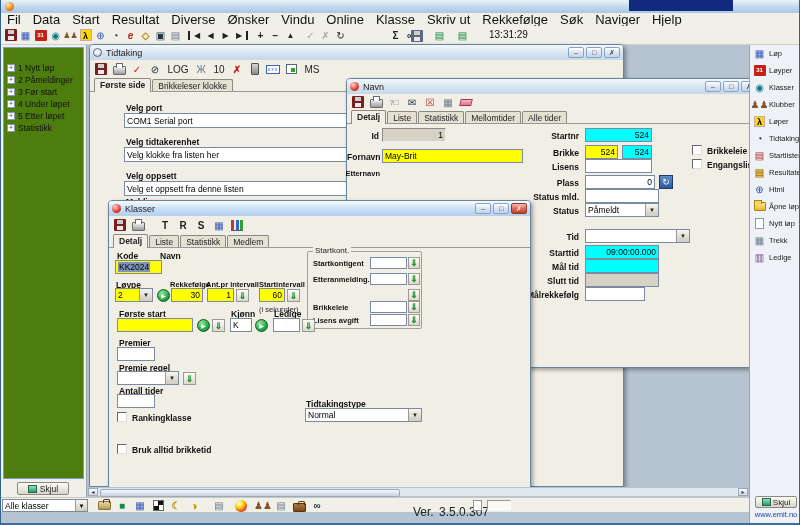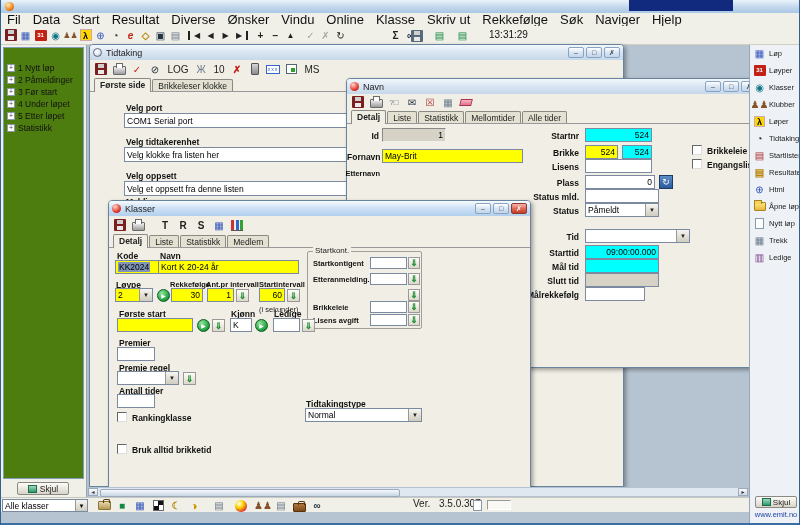--- a/index.html
+++ b/index.html
@@ -116,21 +116,21 @@
   #w-klasser{left:107px;top:200px;width:423px;height:290px;z-index:30}
   .rightpanel,.leftpanel{z-index:50}
 
   
   .hscroll{position:absolute;left:86px;top:487px;width:662px;height:10px;background:#dfe7f0;border:1px solid #b4c2d2;z-index:40;display:flex}
   .sbtn{width:10px;height:8px;background:linear-gradient(#fcfcf8,#cfd8e2);border:1px solid #9aaabc;font-size:6px;line-height:7px;text-align:center;color:#334;flex:none}
   .sthumb{position:absolute;left:12px;top:1px;width:300px;height:8px;background:linear-gradient(#f6f9fc,#c6d4e2);border:1px solid #9aaabc;border-radius:2px}
   .bottombar{position:absolute;left:0;top:497px;width:748px;height:15px;background:#f0f0e8;border-top:1px solid #c8c8c0;z-index:45}
   .bcombo{position:absolute;left:1px;top:1px;width:86px;height:13px;background:#fff;border:1px solid #7b8aa0;font-size:8.5px;display:flex;align-items:center;padding-left:2px}
   .bico{position:absolute;top:1px;width:16px;height:13px;display:flex;align-items:center;justify-content:center;font-size:10px}
-  .ver{position:absolute;top:0;font-size:10px;color:#222}
+  .ver{position:absolute;top:7px;font-size:12px;color:#222}
   .sunkbox{position:absolute;left:486px;top:2px;width:24px;height:10px;background:#f8f8f4;border:1px solid;border-color:#9a9a92 #fff #fff #9a9a92}
   .statusbar{position:absolute;left:0;top:512px;width:800px;height:11px;background:#f0f0e8;z-index:44;font-size:8px;color:#222}
   .scell{position:absolute;top:1px;height:9px;border:1px solid;border-color:#9a9a92 #fff #fff #9a9a92;display:flex;align-items:center;padding:0 3px;white-space:nowrap;overflow:hidden}
   .bottomedge{position:absolute;left:0;top:523px;width:800px;height:2px;background:#3b6ea5;z-index:60}
 </style>
 </head>
 <body>
 
 <div id="screen">
 
@@ -433,23 +433,20 @@
       <span class="tab">Liste</span>
       <span class="tab">Statistikk</span>
       <span class="tab">Medlem</span>
     </div>
 
     <div class="lb" style="left:8px;top:50px">Kode</div>
     <div class="inp yellow" style="left:6px;top:59px;width:47px">
         <span class="sel">KK2024</span>
       </div>
     <div class="lb" style="left:51px;top:50px">Navn</div>
-    <div class="inp yellow" style="left:49px;top:59px;width:141px">
-        <span>Kort K 20-24 år</span>
-      </div>
 
     <div class="lb" style="left:7px;top:79px">Løype</div>
     <div class="combo yellow" style="left:6px;top:87px;width:38px;height:14px">
       <span>2</span>
       <span class="arr">▼</span>
     </div>
     <div class="btn-go" style="left:48px;top:88px">▶</div>
     <div class="lb small" style="left:61px;top:79px">Rekkefølge</div>
     <div class="inp yellow right" style="left:62px;top:87px;width:32px">
         <span>30</span>

